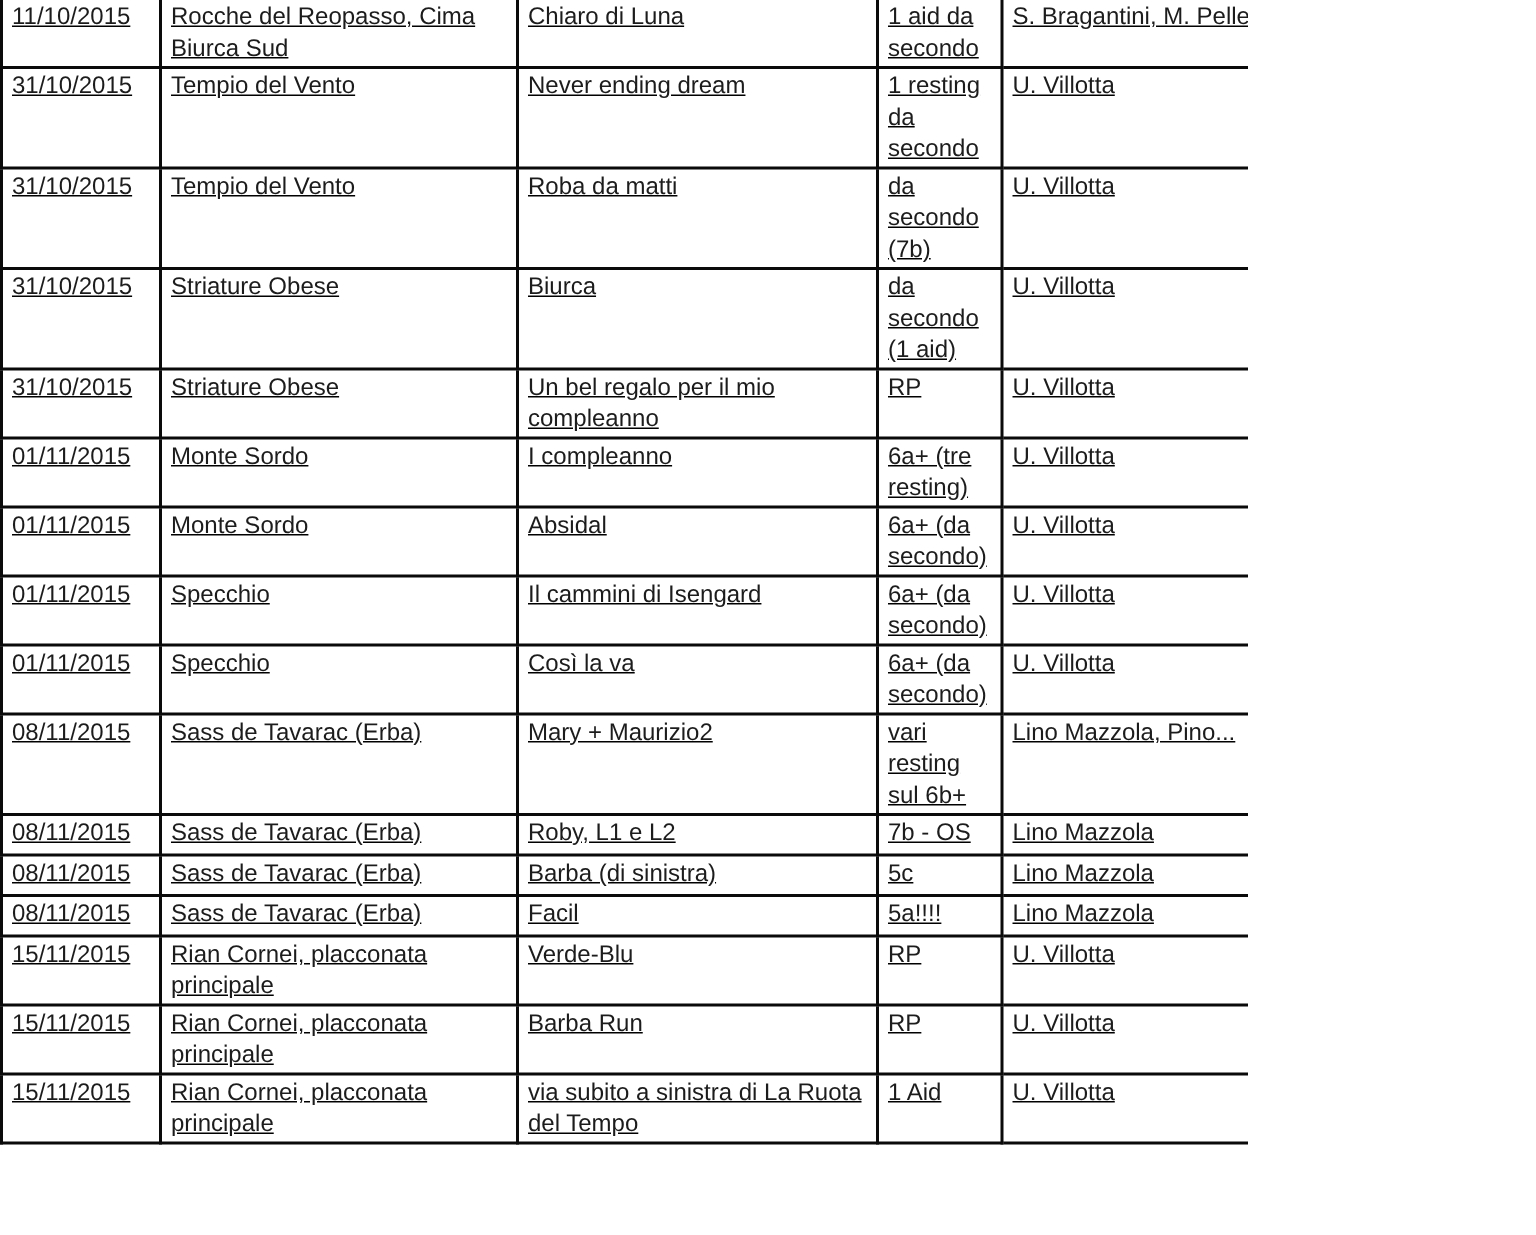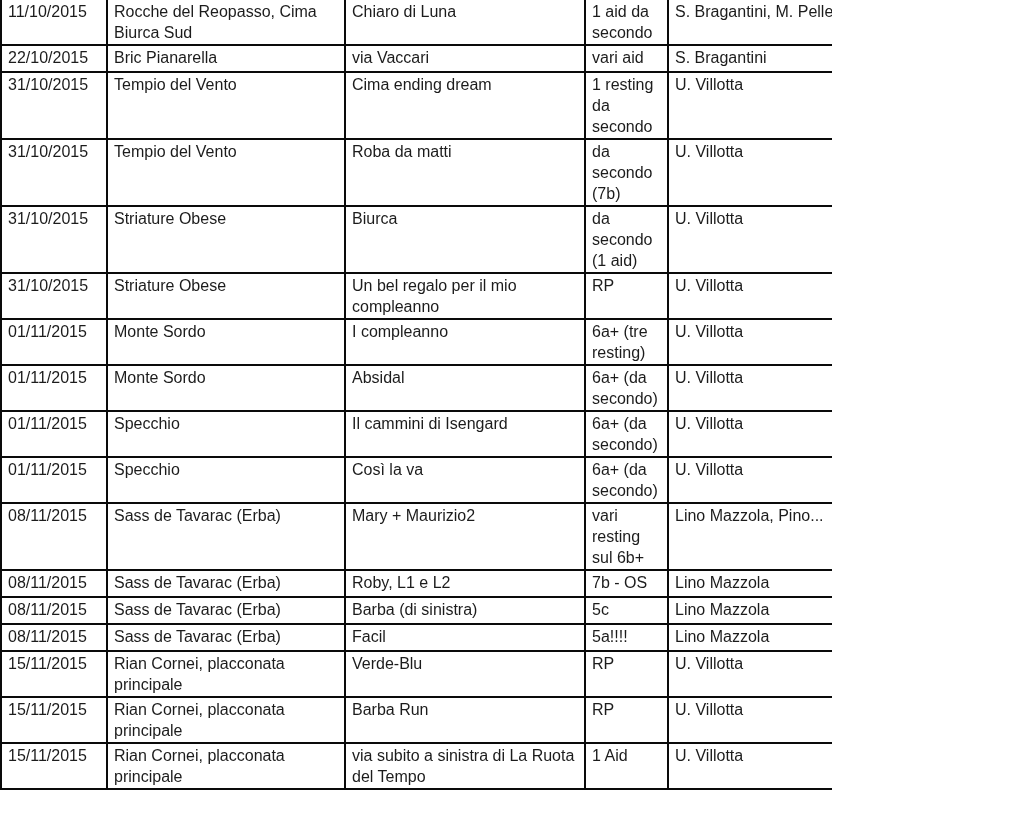--- a/index.html
+++ b/index.html
@@ -6,20 +6,21 @@
     margin: 0;
     padding: 0;
     background: #ffffff;
     width: 1024px;
   }
   .page {
     width: 832px;
     height: 823px;
     overflow: hidden;
     background: #ffffff;
+    text-decoration: underline;
   }
   table.log-table {
     border-collapse: collapse;
     table-layout: fixed;
     width: 1024px;
     font-family: "Liberation Sans", sans-serif;
     font-size: 16px;
     line-height: 21px;
     color: #1c1c1c;
   }
@@ -56,32 +57,24 @@
     </colgroup>
     <tbody id="table-body">
         <tr style="height: 45px;">
           <td>11/10/2015</td>
           <td>Rocche del Reopasso, Cima Biurca Sud</td>
           <td>Chiaro di Luna</td>
           <td>1 aid da secondo</td>
           <td>S. Bragantini, M. Pellegrini</td>
           <td></td>
         </tr>
-        <tr style="height: 27px;">
-          <td>22/10/2015</td>
-          <td>Bric Pianarella</td>
-          <td>via Vaccari</td>
-          <td>vari aid</td>
-          <td>S. Bragantini</td>
-          <td></td>
-        </tr>
         <tr style="height: 66px;">
           <td>31/10/2015</td>
           <td>Tempio del Vento</td>
-          <td>Cima ending dream</td>
+          <td>Never ending dream</td>
           <td>1 resting da secondo</td>
           <td>U. Villotta</td>
           <td></td>
         </tr>
         <tr style="height: 66px;">
           <td>31/10/2015</td>
           <td>Tempio del Vento</td>
           <td>Roba da matti</td>
           <td>da secondo (7b)</td>
           <td>U. Villotta</td>

